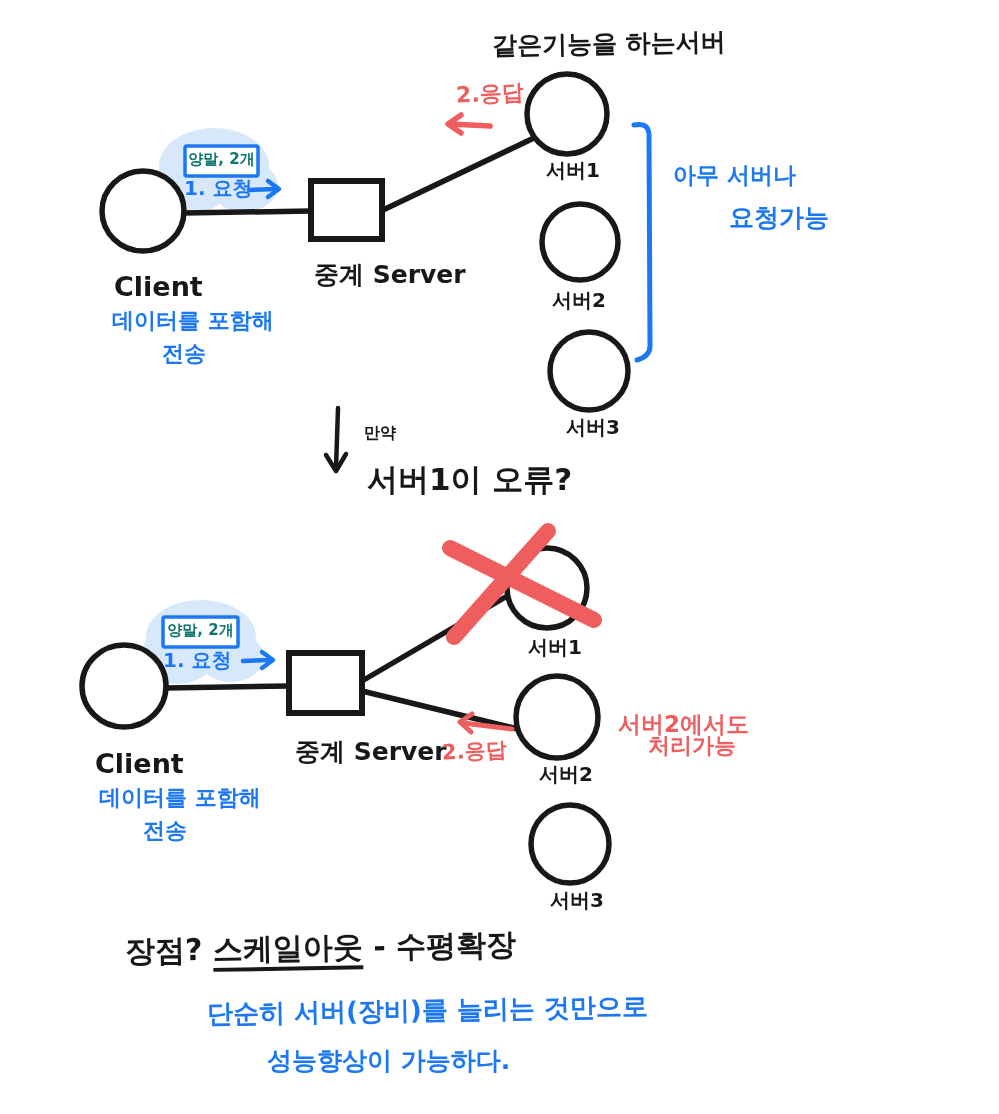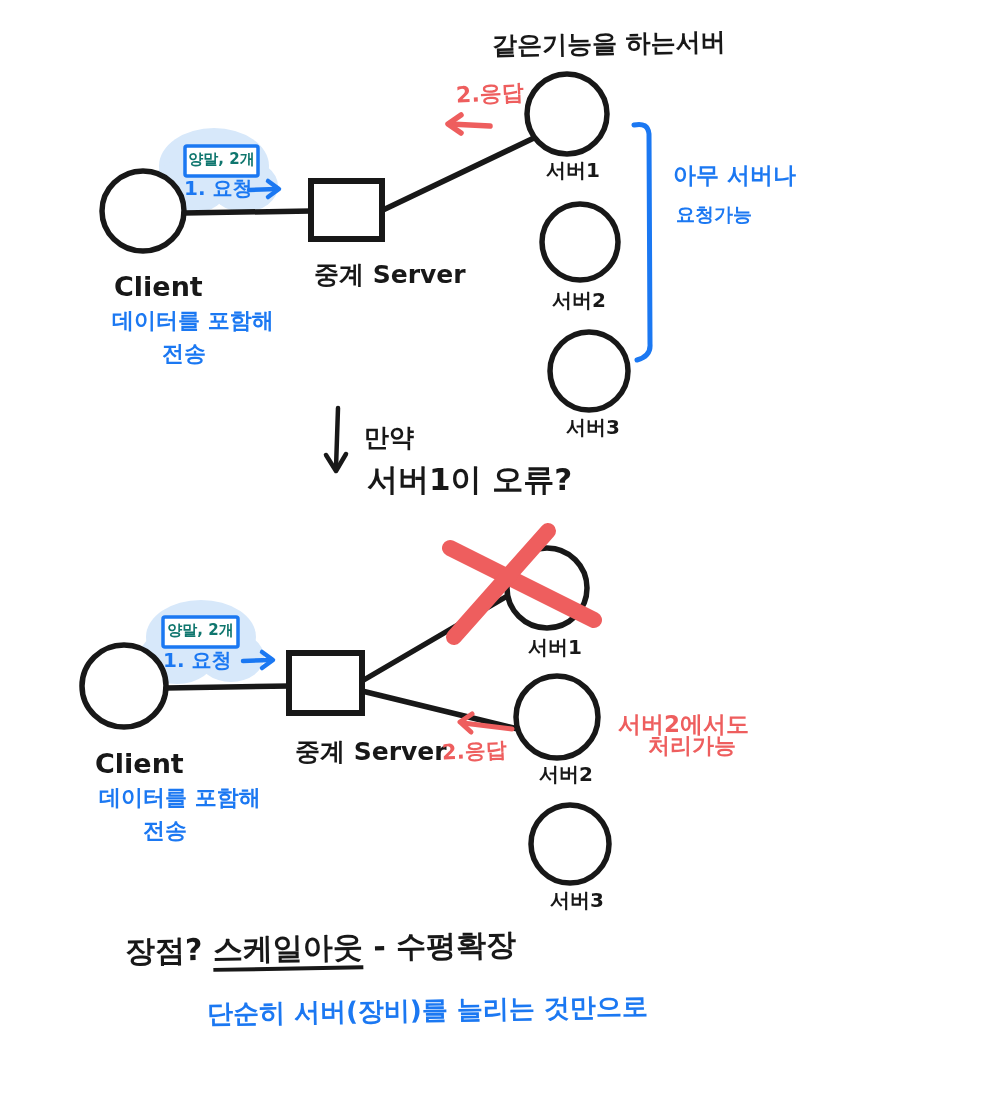--- a/index.html
+++ b/index.html
@@ -105,36 +105,37 @@
   <div class="tag" style="left:187px;top:150px;width:69px;font-size:15px;">양말, 2개</div>
   <div class="lbl blue" style="left:184px;top:178px;font-size:20px;">1. 요청</div>
   <div class="lbl" style="left:314px;top:262px;font-size:25px;">중계 Server</div>
   <div class="lbl" style="left:114px;top:273px;font-size:27px;">Client</div>
   <div class="lbl blue" style="left:112px;top:309px;font-size:22px;">데이터를 포함해</div>
   <div class="lbl blue" style="left:162px;top:342px;font-size:22px;">전송</div>
   <div class="lbl" style="left:546px;top:160px;font-size:20px;">서버1</div>
   <div class="lbl" style="left:552px;top:290px;font-size:20px;">서버2</div>
   <div class="lbl" style="left:566px;top:417px;font-size:20px;">서버3</div>
   <div class="lbl blue" style="left:673px;top:163px;font-size:23px;">아무 서버나</div>
-  <div class="lbl blue" style="left:676px;top:205px;font-size:19px;text-align:center;">요청가능</div>
+  <div class="lbl blue" style="left:729px;top:205px;font-size:25px;text-align:center;">요청가능</div>
 
-  <div class="lbl" style="left:364px;top:425px;font-size:25px;">만약</div>
+  <div class="lbl" style="left:364px;top:425px;font-size:16px;">만약</div>
   <div class="lbl" style="left:367px;top:463px;font-size:31px;">서버1이 오류?</div>
 
   <div class="tag" style="left:165px;top:621px;width:71px;font-size:15px;">양말, 2개</div>
   <div class="lbl blue" style="left:163px;top:650px;font-size:20px;">1. 요청</div>
   <div class="lbl" style="left:295px;top:739px;font-size:25px;">중계 Server</div>
   <div class="lbl" style="left:95px;top:750px;font-size:27px;">Client</div>
   <div class="lbl blue" style="left:99px;top:786px;font-size:22px;">데이터를 포함해</div>
   <div class="lbl blue" style="left:143px;top:819px;font-size:22px;">전송</div>
   <div class="lbl" style="left:528px;top:637px;font-size:20px;">서버1</div>
   <div class="lbl red r-2" style="left:442px;top:740px;font-size:21px;">2.응답</div>
   <div class="lbl" style="left:539px;top:764px;font-size:20px;">서버2</div>
   <div class="lbl red" style="left:618px;top:712px;font-size:23px;">서버2에서도</div>
   <div class="lbl red" style="left:648px;top:734px;font-size:22px;">처리가능</div>
   <div class="lbl" style="left:550px;top:890px;font-size:20px;">서버3</div>
 
   <div class="lbl r-1" style="left:125px;top:932px;font-size:30px;">
     <span>장점? </span><span class="underlined">스케일아웃</span><span> - 수평확장</span>
   </div>
   <div class="lbl blue r-1" style="left:207px;top:997px;font-size:26px;">단순히 서버(장비)를 늘리는 것만으로</div>
+  <div class="lbl blue" style="left:267px;top:1048px;font-size:25px;">성능향상이 가능하다.</div>
 
 </div>
 
 </body></html>

